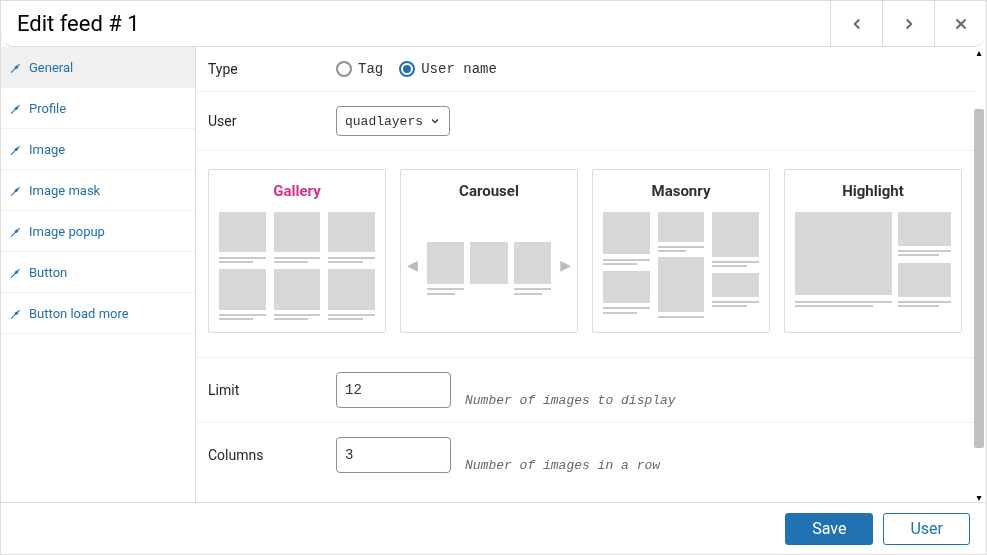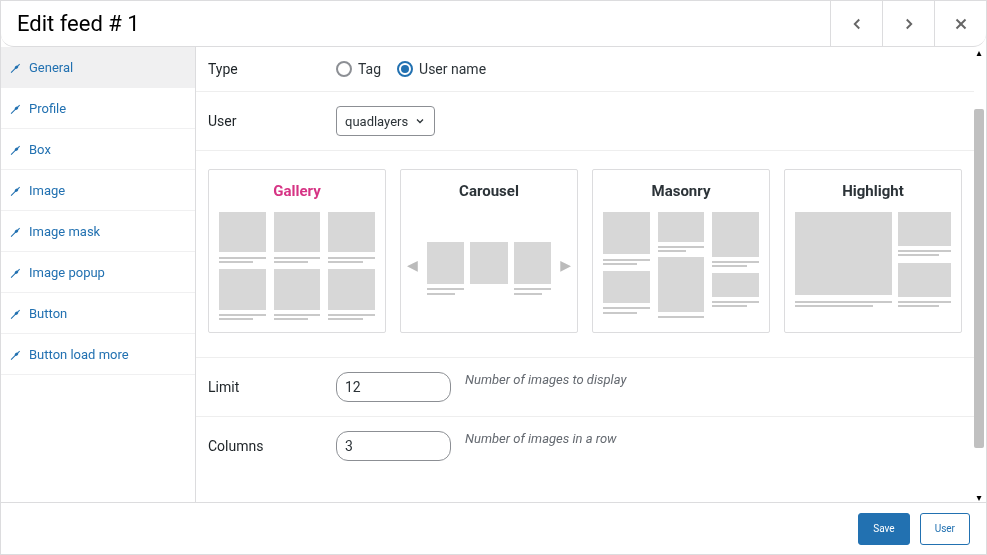--- a/index.html
+++ b/index.html
@@ -16,40 +16,40 @@
   .side-item svg { width:12px; height:12px; }
   .content-wrap { flex:1; position:relative; overflow:hidden; }
   .content { position:absolute; inset:0 12px 0 0; overflow-y:auto; }
   .scrollbar { position:absolute; right:2px; top:0; bottom:0; width:10px; }
   .scrollbar .arr { width:10px; height:10px; display:flex; align-items:center; justify-content:center; color:#000; font-size:10px; }
   .scrollbar .track { position:absolute; top:10px; bottom:10px; left:0; right:0; }
   .scrollbar .thumb { position:absolute; left:0; right:0; top:12%; height:78%; background:#c0c0c0; border-radius:2px; }
   .row { display:flex; align-items:center; padding:14px 12px; border-bottom:1px solid #eee; }
   .row.noborder { border-bottom:none; }
   .label { width:128px; font-size:14px; color:#1d2327; }
-  .ctrls { flex:1; display:flex; align-items:flex-start; gap:14px; }
+  .ctrls { flex:1; display:flex; align-items:flex-end; gap:14px;font-family:Liberation Mono, monospace; }
   .radio-group { display:flex; align-items:center; gap:16px; }
   .radio-opt { display:flex; align-items:center; gap:6px; font-size:14px; }
   .radio { width:16px; height:16px; border:2px solid #8c8f94; border-radius:50%; display:flex; align-items:center; justify-content:center; }
   .radio.checked { border-color:#2271b1; }
   .radio.checked .dot { width:8px; height:8px; background:#2271b1; border-radius:50%; }
   .select { height:30px; border:1px solid #8c8f94; border-radius:4px; padding:0 8px; display:flex; align-items:center; gap:6px; font-size:13px; }
   .select svg { width:12px; height:12px; }
-  .input { height:30px; width:115px; border:1px solid #8c8f94; border-radius:12px; padding:0 8px; font-size:14px; display:flex; align-items:center; }
+  .input { height:36px; width:115px; border:1px solid #8c8f94; border-radius:4px; padding:0 8px; font-size:14px; display:flex; align-items:center; }
   .hint { font-style:italic; color:#646970; font-size:13px; }
   .layouts { display:flex; gap:14px; padding:18px 12px 24px; border-bottom:1px solid #eee; }
   .layout { flex:1; border:1px solid #dcdcde; border-radius:2px; padding:12px 10px 14px; cursor:pointer; }
   .layout-title { text-align:center; font-weight:700; font-size:15px; margin-bottom:12px; }
   .layout.selected .layout-title { color:#d63384; }
   .preview { height:106px; position:relative; }
   .blk { position:absolute; background:#d7d7d7; }
   .ln { position:absolute; background:#c9c9c9; height:2px; }
   .car-arr { position:absolute; top:50%; transform:translateY(-50%); color:#bbb; font-size:14px; }
   .footer { height:52px; border-top:1px solid #dcdcde; display:flex; align-items:center; justify-content:flex-end; gap:10px; padding:0 16px; background:#fff; }
-  .btn { height:32px; padding:0 14px; border-radius:3px; font-size:10px; display:flex; align-items:center; cursor:pointer; }
+  .btn { height:32px; padding:0 26px; border-radius:3px; font-size:16px; display:flex; align-items:center; cursor:pointer; }
   .btn-primary { background:#2271b1; color:#fff; border:1px solid #2271b1; }
   .btn-secondary { background:#fff; color:#2271b1; border:1px solid #2271b1; }
 </style>
 </head>
 <body>
 
 <div class="modal">
 
   <div class="header">
     <div class="title">Edit feed # 1</div>
@@ -78,26 +78,20 @@
         <svg viewBox="0 0 24 24" fill="currentColor">
             <path d="M22 6.92l-1.41-1.41-3.5 3.5a5 5 0 00-5.66 5.66l-8 8 1.41 1.41 8-8a5 5 0 005.66-5.66l3.5-3.5z"></path>
           </svg>
         <span>General</span>
       </div>
       <div class="side-item">
         <svg viewBox="0 0 24 24" fill="currentColor">
             <path d="M22 6.92l-1.41-1.41-3.5 3.5a5 5 0 00-5.66 5.66l-8 8 1.41 1.41 8-8a5 5 0 005.66-5.66l3.5-3.5z"></path>
           </svg>
         <span>Profile</span>
-      </div>
-      <div class="side-item">
-        <svg viewBox="0 0 24 24" fill="currentColor">
-            <path d="M22 6.92l-1.41-1.41-3.5 3.5a5 5 0 00-5.66 5.66l-8 8 1.41 1.41 8-8a5 5 0 005.66-5.66l3.5-3.5z"></path>
-          </svg>
-        <span>Box</span>
       </div>
       <div class="side-item">
         <svg viewBox="0 0 24 24" fill="currentColor">
             <path d="M22 6.92l-1.41-1.41-3.5 3.5a5 5 0 00-5.66 5.66l-8 8 1.41 1.41 8-8a5 5 0 005.66-5.66l3.5-3.5z"></path>
           </svg>
         <span>Image</span>
       </div>
       <div class="side-item">
         <svg viewBox="0 0 24 24" fill="currentColor">
             <path d="M22 6.92l-1.41-1.41-3.5 3.5a5 5 0 00-5.66 5.66l-8 8 1.41 1.41 8-8a5 5 0 005.66-5.66l3.5-3.5z"></path>

